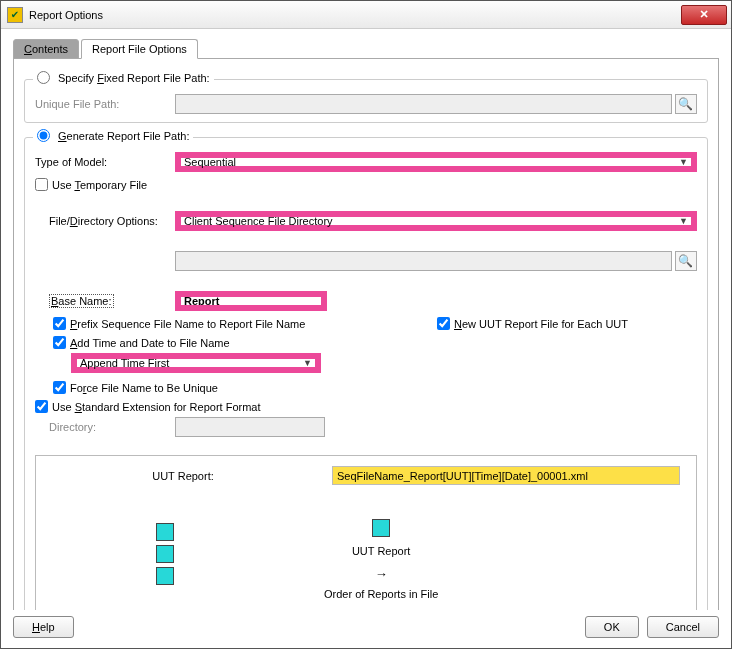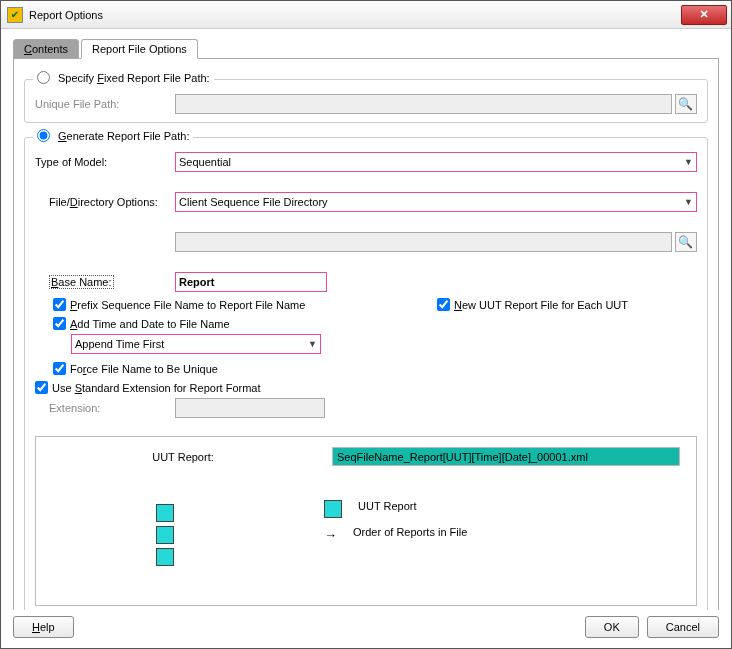--- a/index.html
+++ b/index.html
@@ -98,21 +98,21 @@
   }
   .row {
     display: flex;
     align-items: center;
     margin-top: 20px;
   }
   .label { width: 140px; }
   .label-indent { margin-left: 14px; width: 126px; }
   .disabled-label { color: #888; }
   .select, .textbox {
-    border: 1px solid #ec4899;
+    border: 6px solid #ec4899;
     background: #fff;
     height: 20px;
     padding: 1px 3px;
     font-family: inherit;
     font-size: 11px;
   }
   .select { display:flex; align-items:center; justify-content:space-between; cursor:pointer; }
   .select .arrow { font-size:9px; color:#444; }
   .readonly-box {
     border: 1px solid #aaa;
@@ -136,38 +136,38 @@
     border: 1px solid #bbb;
     margin-top: 18px;
     padding: 10px 16px 16px 16px;
     height: 170px;
     position: relative;
   }
   .preview-row { display:flex; align-items:center; margin-bottom: 8px;}
   .preview-label { width: 280px; text-align: center; padding-right: 18px; }
   .preview-value {
     border: 1px solid #bbb;
-    background: #14b8a6;
+    background: #fde047;
     height: 19px;
     flex: 1;
     padding: 1px 4px;
     display:flex;align-items:center;
   }
   .legend-area {
     margin-top: 38px;
     display:flex;
   }
   .stack-col { display:flex; flex-direction:column; gap:4px; margin-left: 104px; margin-right: 150px;}
   .sq {
     width: 18px; height:18px;
     background: #27d8d8;
     border: 1px solid #444;
   }
   .legend-rows { display:flex; flex-direction:column; gap:8px; margin-top:-4px;}
-  .legend-row { display:flex; align-items:flex-start; gap:16px;}
+  .legend-row { display:flex; align-items:center; gap:8px;flex-direction:column;}
   .arrow-sym { font-size: 13px; }
   .bottom-buttons {
     display:flex;
     padding: 6px 12px 10px 12px;
     align-items:center;
   }
   .btn {
     border: 1px solid #888;
     background: linear-gradient(#fdfdfd,#e8e8e8);
     height: 22px;
@@ -218,20 +218,24 @@
         </div>
 
         <div class="row" style="margin-top:14px;">
           <div class="label">Type of Model:</div>
           <div class="select" style="flex:1">
             <span>Sequential</span>
             <span class="arrow">▼</span>
           </div>
         </div>
 
+        <div class="checkrow">
+          <input type="checkbox" style="">
+          <span>Use <u>T</u>emporary File</span>
+        </div>
 
         <div class="row">
           <div class="label-indent">File/<u>D</u>irectory Options:</div>
           <div class="select" style="flex:1">
             <span>Client Sequence File Directory</span>
             <span class="arrow">▼</span>
           </div>
         </div>
 
         <div class="row">
@@ -273,21 +277,21 @@
             </div>
           </div>
         </div>
 
         <div class="checkrow" style="margin-top:6px;">
           <input type="checkbox" checked="" style="">
           <span>Use <u>S</u>tandard Extension for Report Format</span>
         </div>
 
         <div class="row" style="margin-top:4px;">
-          <div class="label-indent disabled-label">Extension:</div>
+          <div class="label-indent disabled-label">Directory:</div>
           <div class="readonly-box" style="flex:0 0 150px"></div>
         </div>
 
         <div class="preview-box">
           <div class="preview-row">
             <div class="preview-label">UUT Report:</div>
             <div class="preview-value">SeqFileName_Report[UUT][Time][Date]_00001.xml</div>
           </div>
           <div class="legend-area">
             <div class="stack-col">

